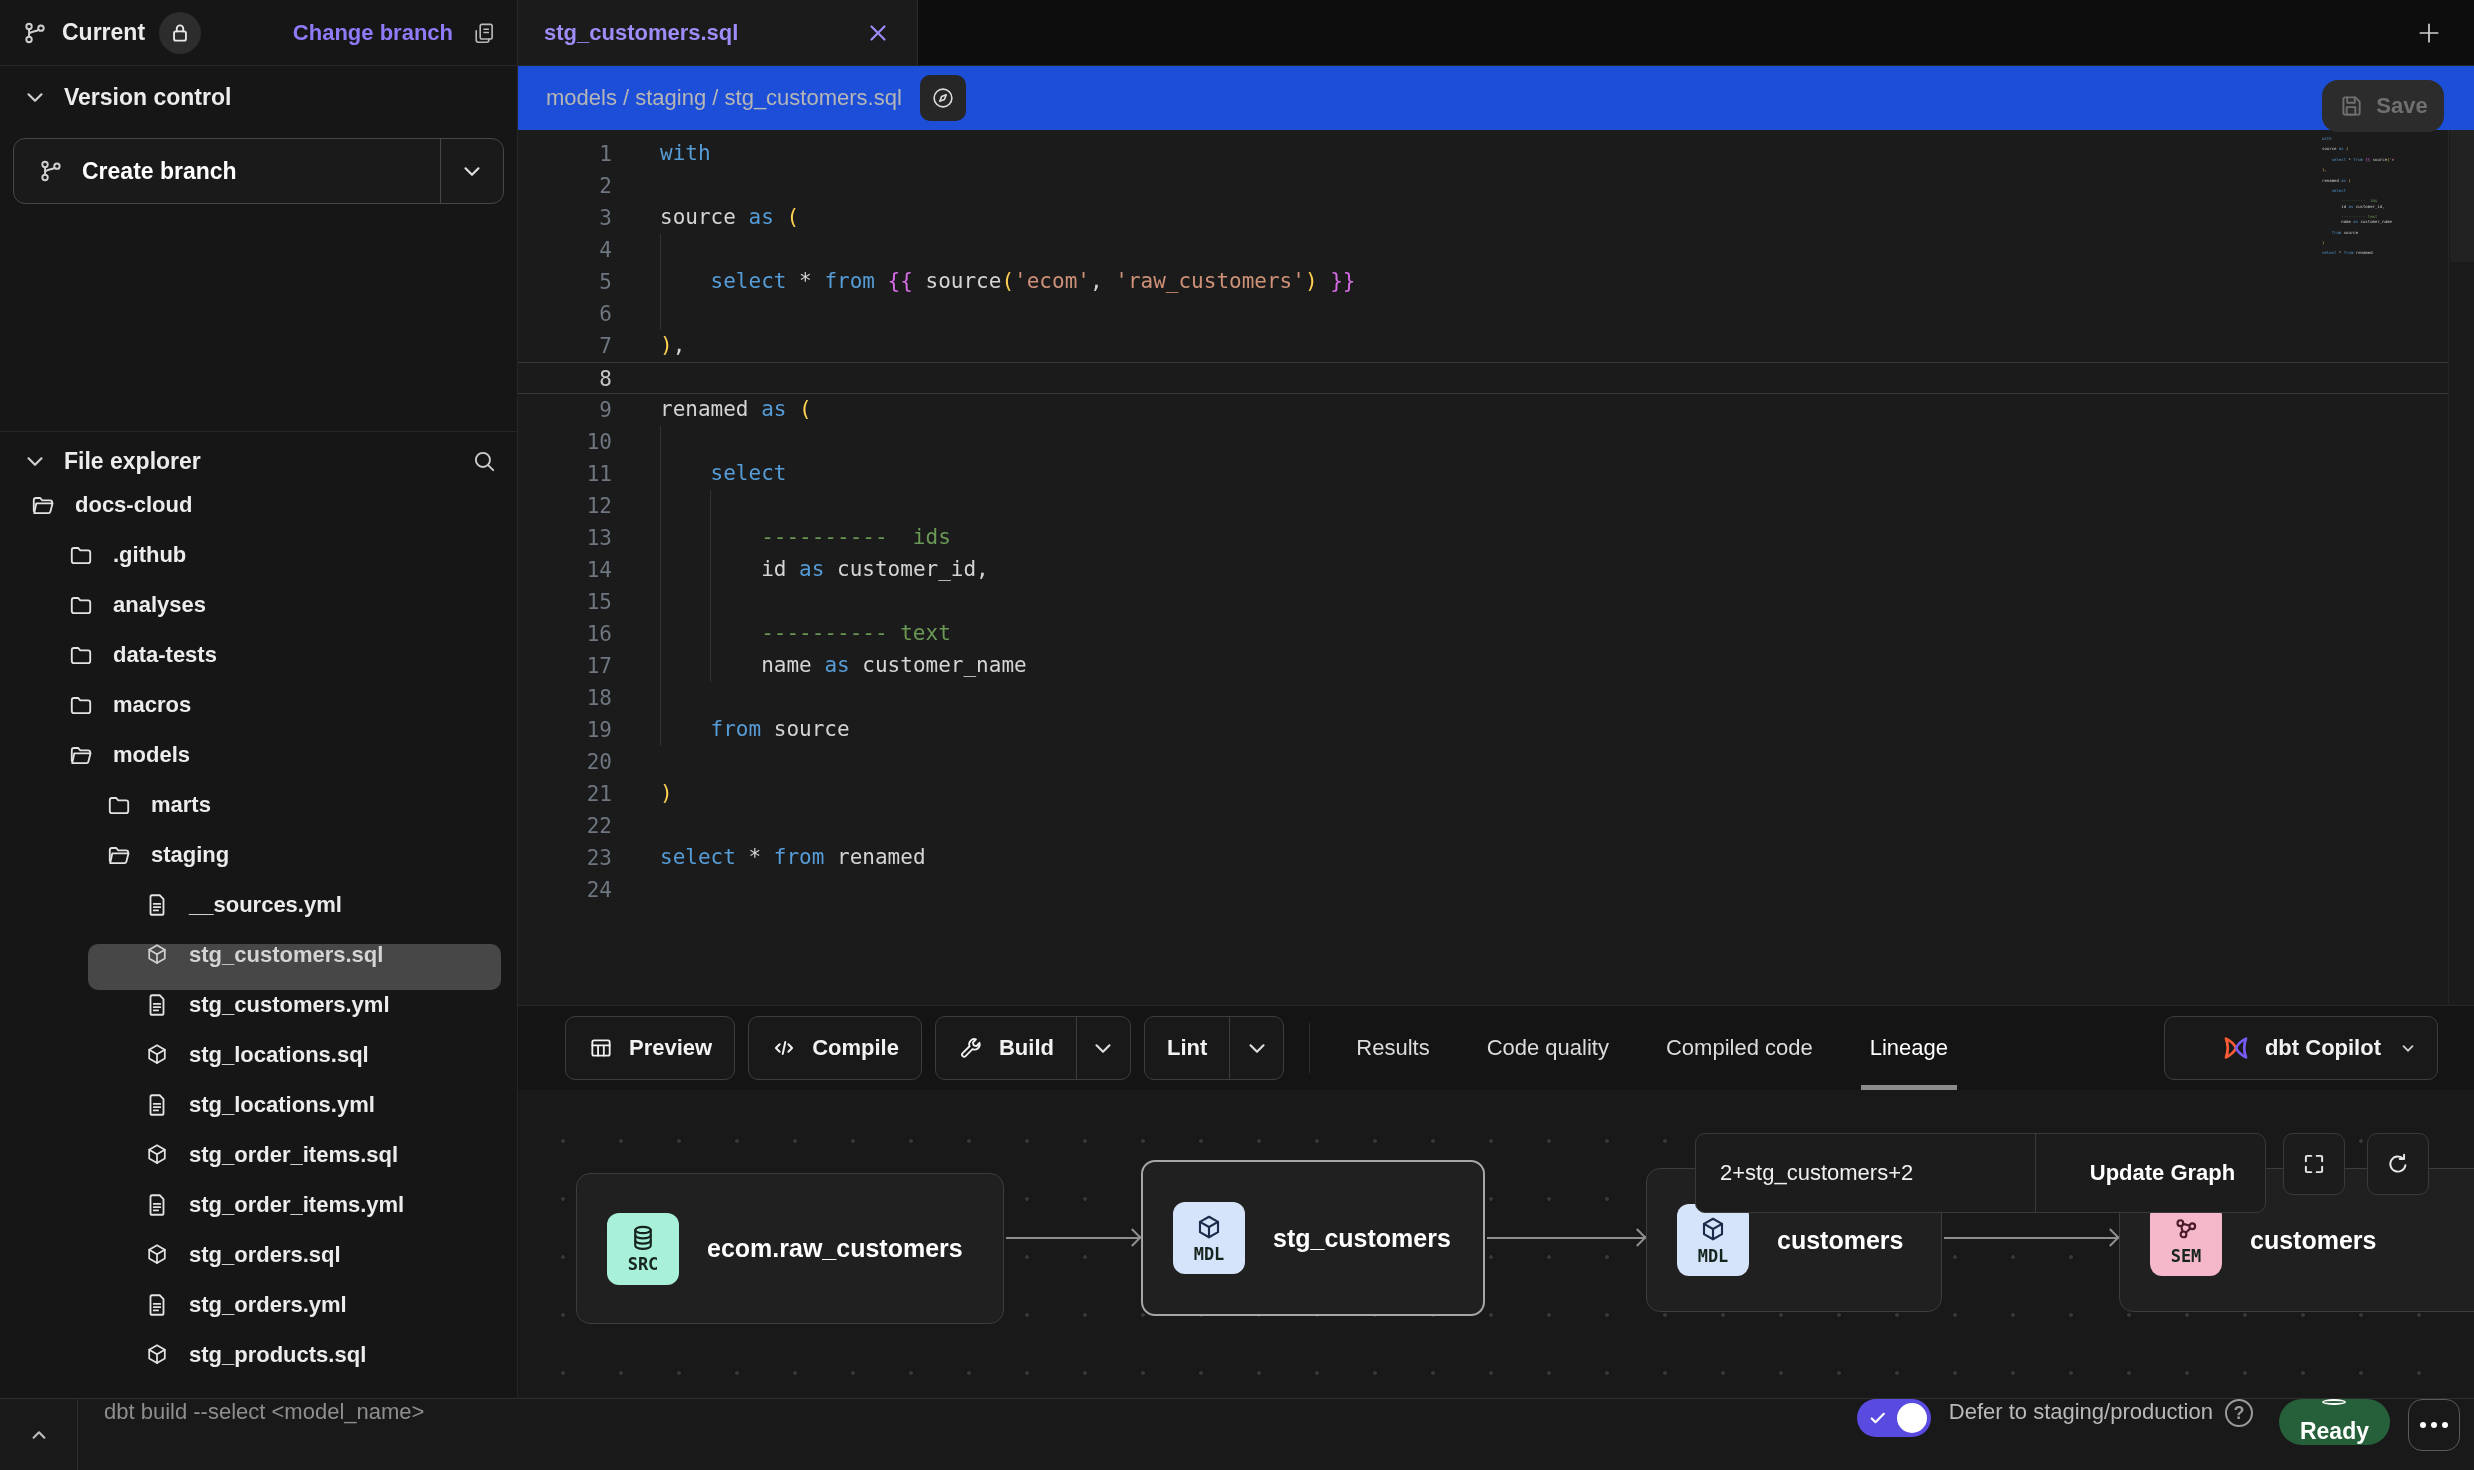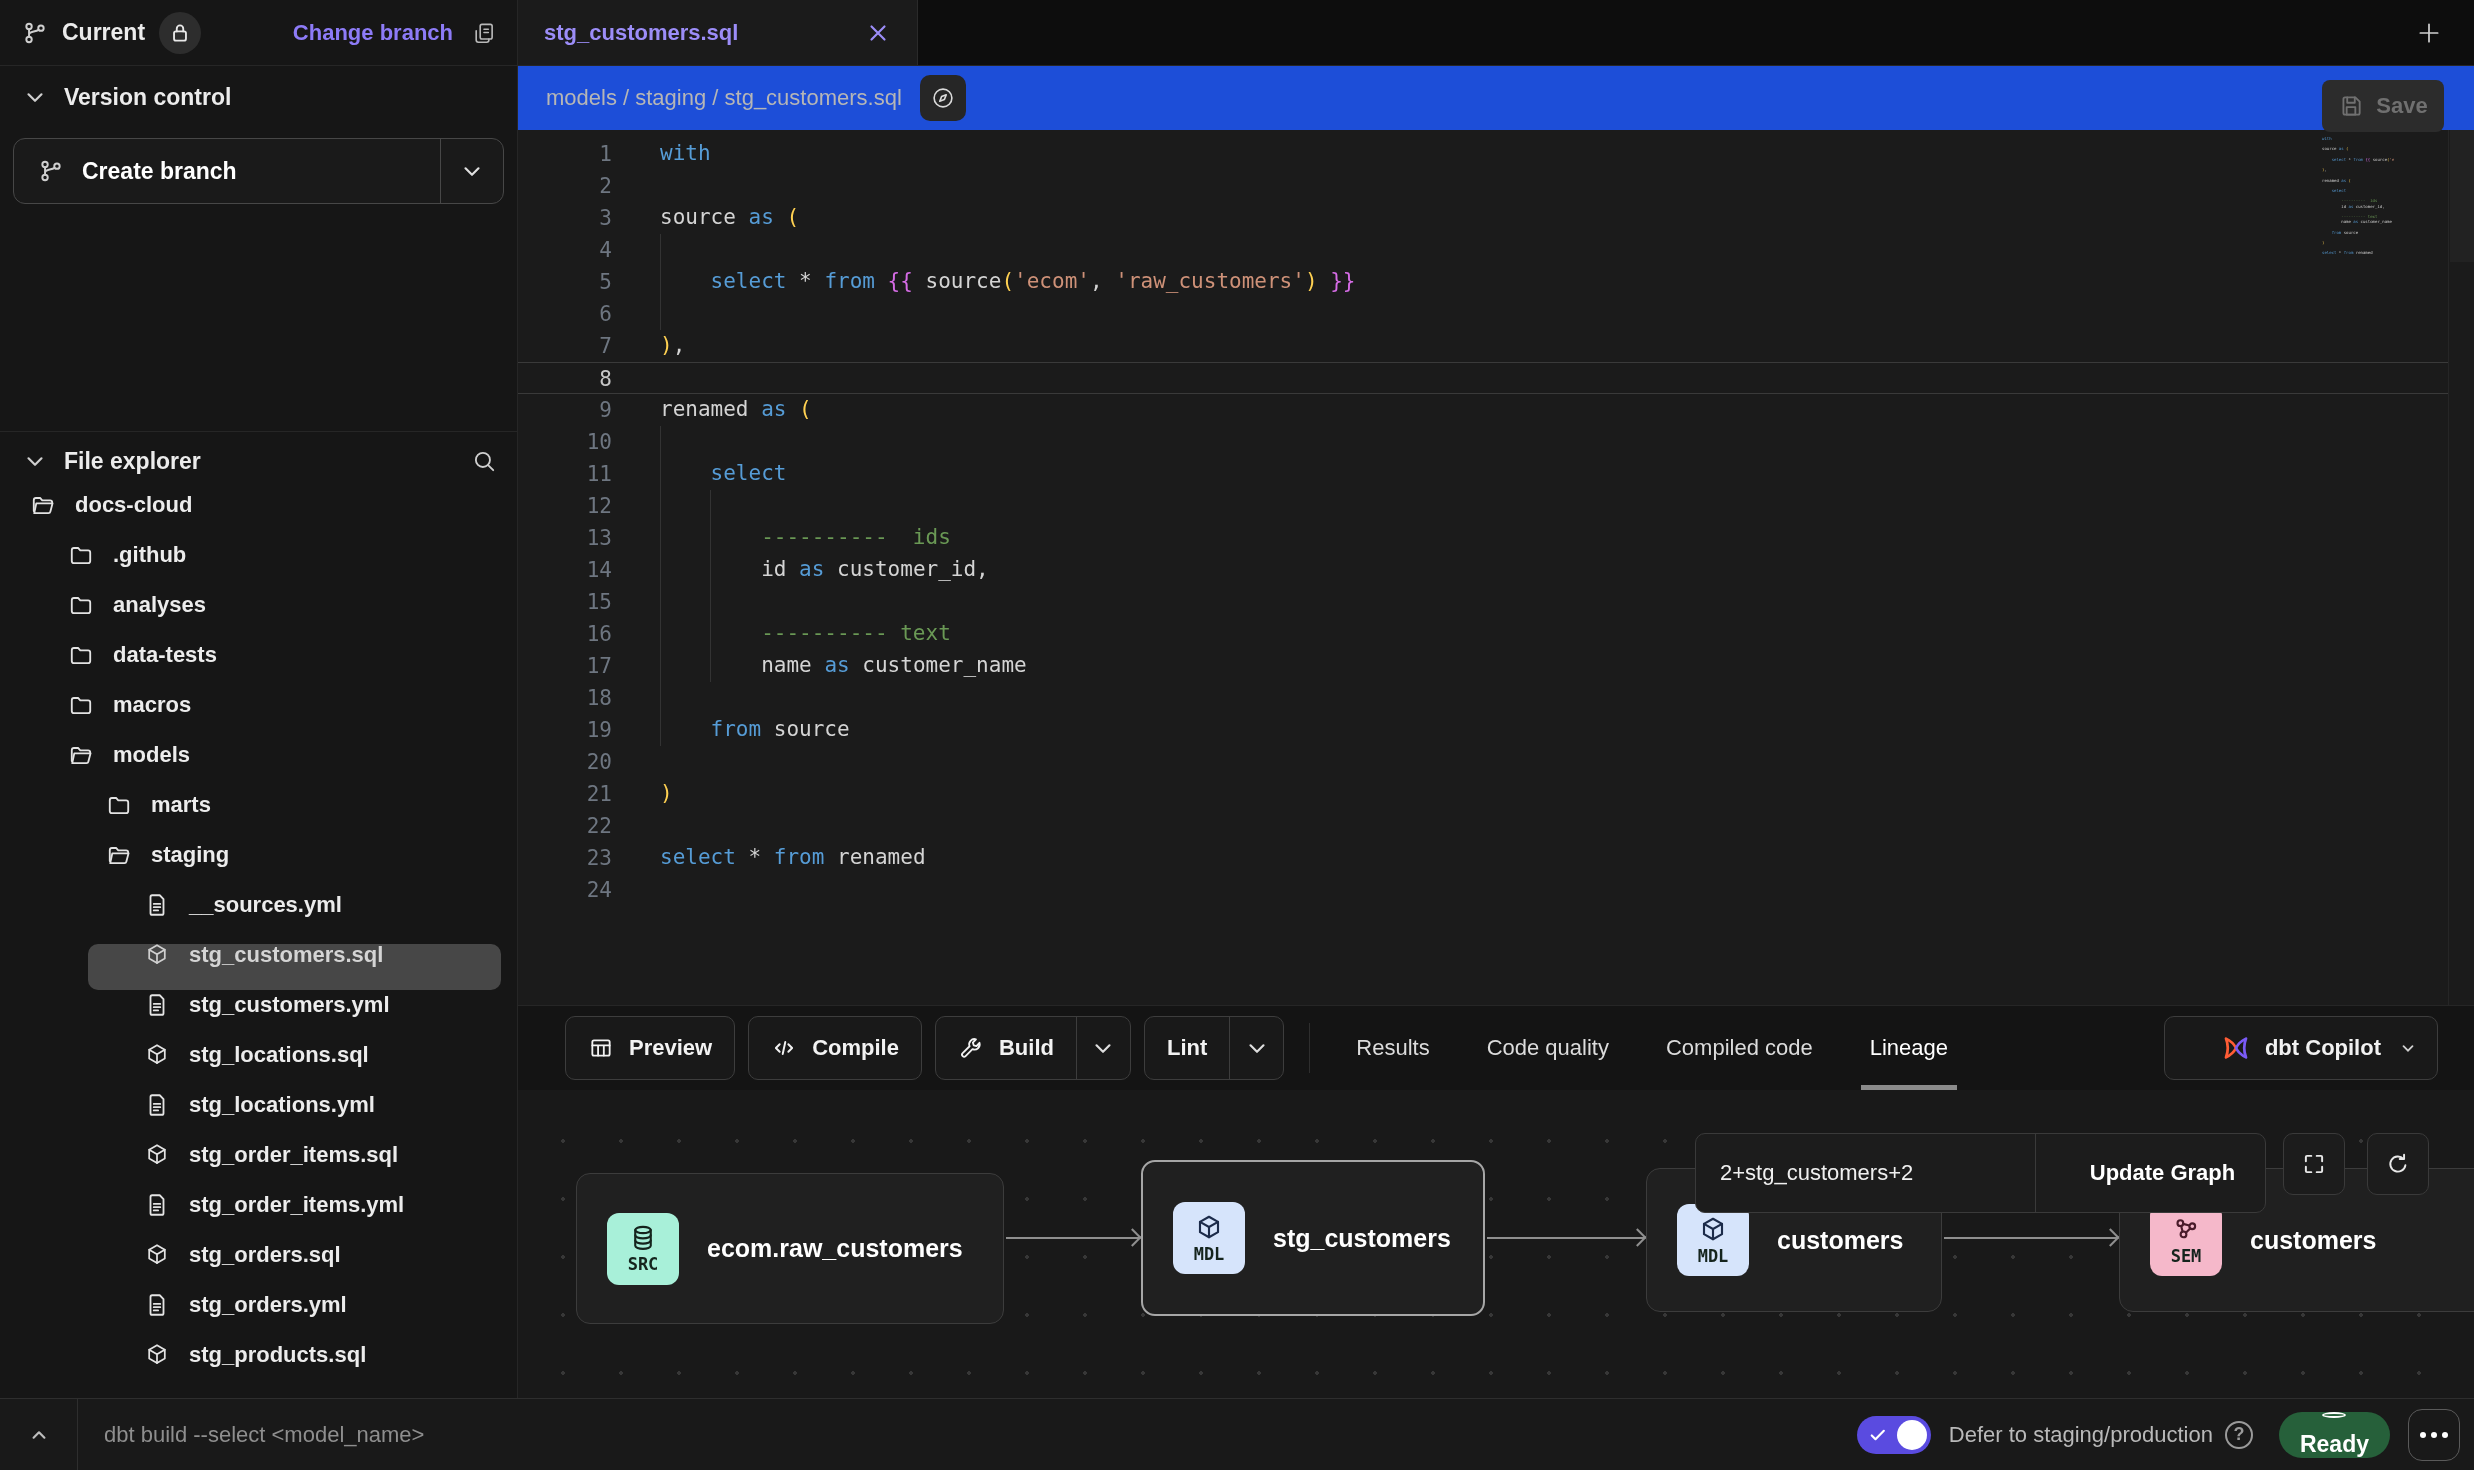--- a/index.html
+++ b/index.html
@@ -42,21 +42,21 @@
   .tree-label { font-size:22px; font-weight:600; color:#ececec; position:relative; z-index:1; white-space:nowrap; }
   .tree-row.selected::before { content:""; position:absolute; left:88px; right:16px; top:2px; bottom:2px; background:#474747; border-radius:10px; }
   .tree-row.selected .tree-label { color:#d4d4d4; }
   .tree-row.selected .tree-icon { color:#cfcfcf; }
 
   
   .main { flex:1; min-width:0; display:flex; flex-direction:column; background:#1d4ed8; }
   .breadcrumb-row { height:64px; flex:none; display:flex; align-items:center; padding-left:28px; position:relative; }
   .crumb { color:#b6b6b6; font-size:22px; }
   .compass-btn { width:46px; height:46px; border-radius:10px; background:#262626; color:#dadada; margin-left:18px; display:flex; align-items:center; justify-content:center; cursor:pointer; }
-  .save-btn { position:absolute; right:30px; top:14px; height:52px; width:122px; background:#2c2c2c; border-radius:8px; color:#707070; display:flex; align-items:center; justify-content:center; gap:12px; font-weight:700; font-size:22px; z-index:6; cursor:default; }
+  .save-btn { position:absolute; right:30px; top:14px; height:52px; width:122px; background:#2c2c2c; border-radius:16px; color:#707070; display:flex; align-items:center; justify-content:center; gap:12px; font-weight:700; font-size:22px; z-index:6; cursor:default; }
 
   
   .editor { flex:1; position:relative; overflow:hidden; background:#1b1b1b; }
   .editor-inner { position:absolute; top:8px; left:0; right:26px; }
   .code-line { height:32px; display:flex; position:relative; }
   .code-line.active { border-top:1px solid #3a3a3a; border-bottom:1px solid #3a3a3a; }
   .gutter { width:94px; flex:none; text-align:right; color:#6e7681; font-family:"DejaVu Sans Mono", monospace; font-size:21px; line-height:32px; }
   .code-line.active .gutter { color:#c6c6c6; }
   .line-content { position:relative; flex:1; padding-left:48px; font-family:"DejaVu Sans Mono", monospace; font-size:21px; line-height:31px; white-space:pre; color:#d4d4d4; }
   .guide { position:absolute; top:0; bottom:0; border-left:1px solid #333; }
@@ -90,21 +90,21 @@
   .lbadge-label { font-size:17px; font-weight:700; font-family:"DejaVu Sans Mono", monospace; }
   .lnode-label { color:#fff; font-size:25px; font-weight:600; white-space:nowrap; }
   .larrow { position:absolute; height:2px; background:#8f8f8f; }
   .larrow::after { content:""; position:absolute; right:0; top:-6px; width:11px; height:11px; border-top:2px solid #8f8f8f; border-right:2px solid #8f8f8f; transform:rotate(45deg); }
   .graph-toolbar { position:absolute; left:1177px; top:43px; height:80px; display:flex; border:1px solid #3a3a3a; border-radius:10px; background:#1c1c1c; overflow:hidden; z-index:4;gap:24px; }
   .graph-selector { width:340px; display:flex; align-items:center; padding:0 24px; font-size:22px; color:#f0f0f0; border-right:1px solid #3a3a3a; cursor:text; }
   .update-graph { width:205px; display:flex; align-items:center; justify-content:center; color:#fff; font-weight:600; font-size:22px; cursor:pointer; }
   .sq-btn { position:absolute; top:43px; width:62px; height:62px; border:1px solid #3a3a3a; border-radius:10px; background:#1c1c1c; color:#e8e8e8; display:flex; align-items:center; justify-content:center; cursor:pointer; z-index:4; }
 
   
-  .status-bar { height:72px; flex:none; background:#191919; border-top:1px solid #2e2e2e; display:flex; align-items:center; padding-right:14px; }
+  .status-bar { height:72px; flex:none; background:#191919; border-top:1px solid #2e2e2e; display:flex; align-items:flex-start; padding-right:14px; }
   .collapse-btn { width:78px; align-self:stretch; display:flex; align-items:center; justify-content:center; color:#bdbdbd; border-right:1px solid #2e2e2e; cursor:pointer; }
   .cmd-input { flex:1; min-width:0; background:transparent; border:none; outline:none; color:#d0d0d0; font-size:22px; padding-left:26px; font-family:"Liberation Sans", sans-serif; }
   .cmd-input::placeholder { color:#8e8e8e; }
   .toggle { width:74px; height:38px; flex:none; border-radius:19px; background:#5a4be0; position:relative; cursor:pointer; }
   .toggle .check { position:absolute; left:11px; top:9px; color:#fff; }
   .toggle .knob { position:absolute; right:4px; top:4px; width:30px; height:30px; border-radius:50%; background:#fff; }
   .defer-label { color:#b9b9b9; font-size:22px; margin:0 12px 0 18px; white-space:nowrap; }
   .help-icon { width:28px; height:28px; flex:none; border:2px solid #9a9a9a; border-radius:50%; color:#9a9a9a; font-size:18px; font-weight:700; display:flex; align-items:center; justify-content:center; cursor:pointer; }
   .ready-btn { height:46px; border-radius:23px; background:#26603a; color:#fff; display:flex; align-items:center; gap:13px; padding:0 21px; font-size:23px; font-weight:700; margin-left:26px; cursor:pointer; white-space:nowrap;flex-direction:column; }
   .ready-circle { width:24px; height:24px; border:2.5px solid #fff; border-radius:50%; }

